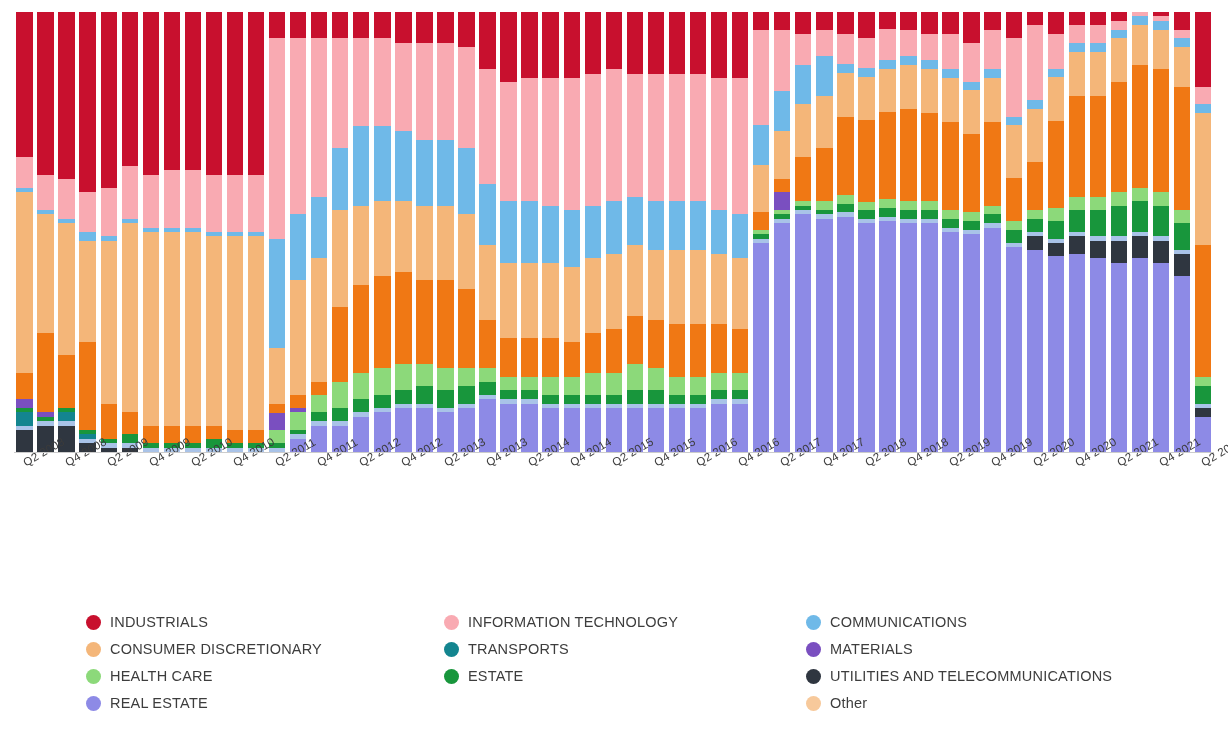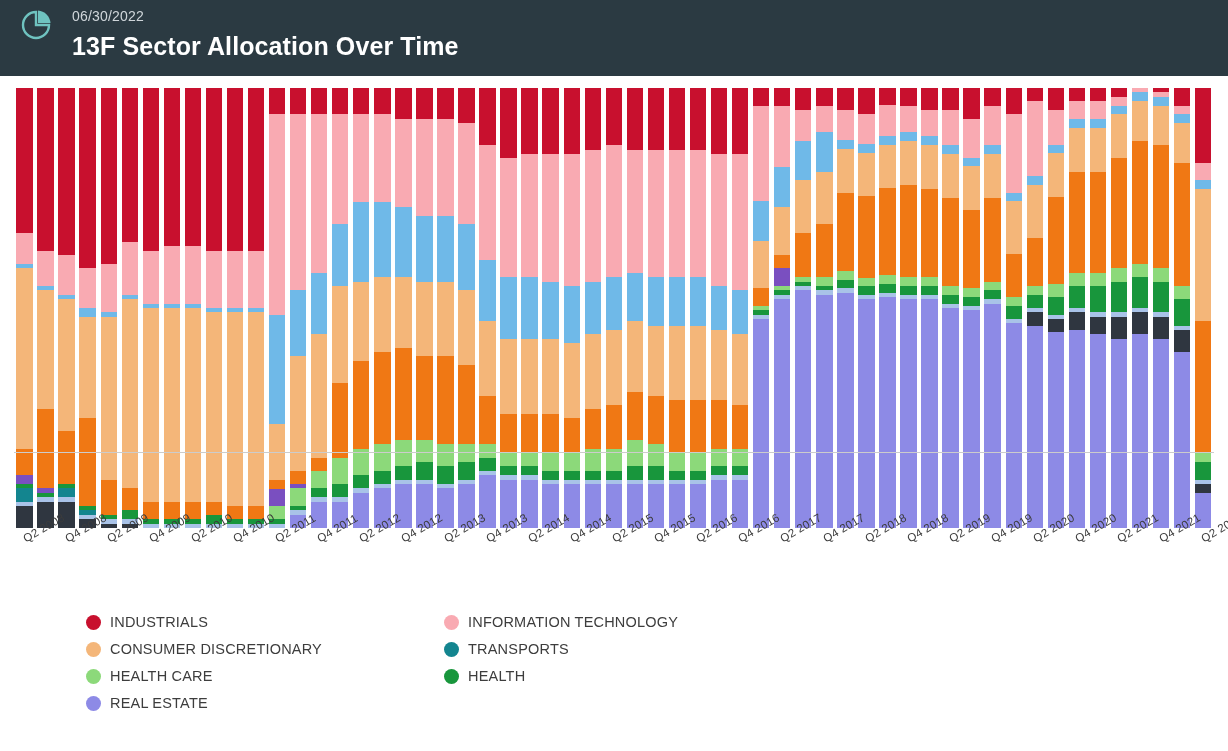--- a/index.html
+++ b/index.html
@@ -147,32 +147,20 @@
     color: #3d3d3d;
     letter-spacing: 0.2px;
     white-space: nowrap;
   }
 </style>
 </head>
 <body>
 
 <div id="app">
 
-  <div class="header">
-    <div class="header-logo">
-      <svg width="34" height="34" viewBox="0 0 34 34" aria-hidden="true">
-        <path d="M17 4 A13 13 0 1 0 30 17 L17 17 Z" fill="none" stroke="#6fc3c0" stroke-width="2.4"></path>
-        <path d="M19 2.5 A13.5 13.5 0 0 1 31.5 15 L19 15 Z" fill="#6fc3c0"></path>
-      </svg>
-    </div>
-    <div class="header-text">
-      <div class="header-date">06/30/2022</div>
-      <div class="header-title">13F Sector Allocation Over Time</div>
-    </div>
-  </div>
 
   <div class="chart-wrap">
     <div class="plot" id="plot">
         <div class="bar-slot" style="width: 21.0526px;">
           <div class="bar" style="width: 16.4211px;">
             <div class="seg" style="height: 22px; background: rgb(47, 54, 64);"></div>
             <div class="seg" style="height: 4.4px; background: rgb(169, 195, 232);"></div>
             <div class="seg" style="height: 13.2px; background: rgb(19, 133, 143);"></div>
             <div class="seg" style="height: 4.4px; background: rgb(24, 150, 60);"></div>
             <div class="seg" style="height: 8.8px; background: rgb(122, 79, 192);"></div>
@@ -966,19 +954,37 @@
           <div class="legend-item">
             <span class="legend-dot" style="background: rgb(249, 170, 178);"></span>
             <span class="legend-label">INFORMATION TECHNOLOGY</span>
           </div>
           <div class="legend-item">
             <span class="legend-dot" style="background: rgb(19, 133, 143);"></span>
             <span class="legend-label">TRANSPORTS</span>
           </div>
           <div class="legend-item">
             <span class="legend-dot" style="background: rgb(24, 150, 60);"></span>
-            <span class="legend-label">HEALTH</span>
+            <span class="legend-label">ESTATE</span>
+          </div>
+        </div>
+        <div class="legend-col">
+          <div class="legend-item">
+            <span class="legend-dot" style="background: rgb(111, 185, 232);"></span>
+            <span class="legend-label">COMMUNICATIONS</span>
+          </div>
+          <div class="legend-item">
+            <span class="legend-dot" style="background: rgb(122, 79, 192);"></span>
+            <span class="legend-label">MATERIALS</span>
+          </div>
+          <div class="legend-item">
+            <span class="legend-dot" style="background: rgb(47, 54, 64);"></span>
+            <span class="legend-label">UTILITIES AND TELECOMMUNICATIONS</span>
+          </div>
+          <div class="legend-item">
+            <span class="legend-dot" style="background: rgb(247, 201, 155);"></span>
+            <span class="legend-label">Other</span>
           </div>
         </div>
       </div>
   </div>
 
 </div>
 
 </body></html>

